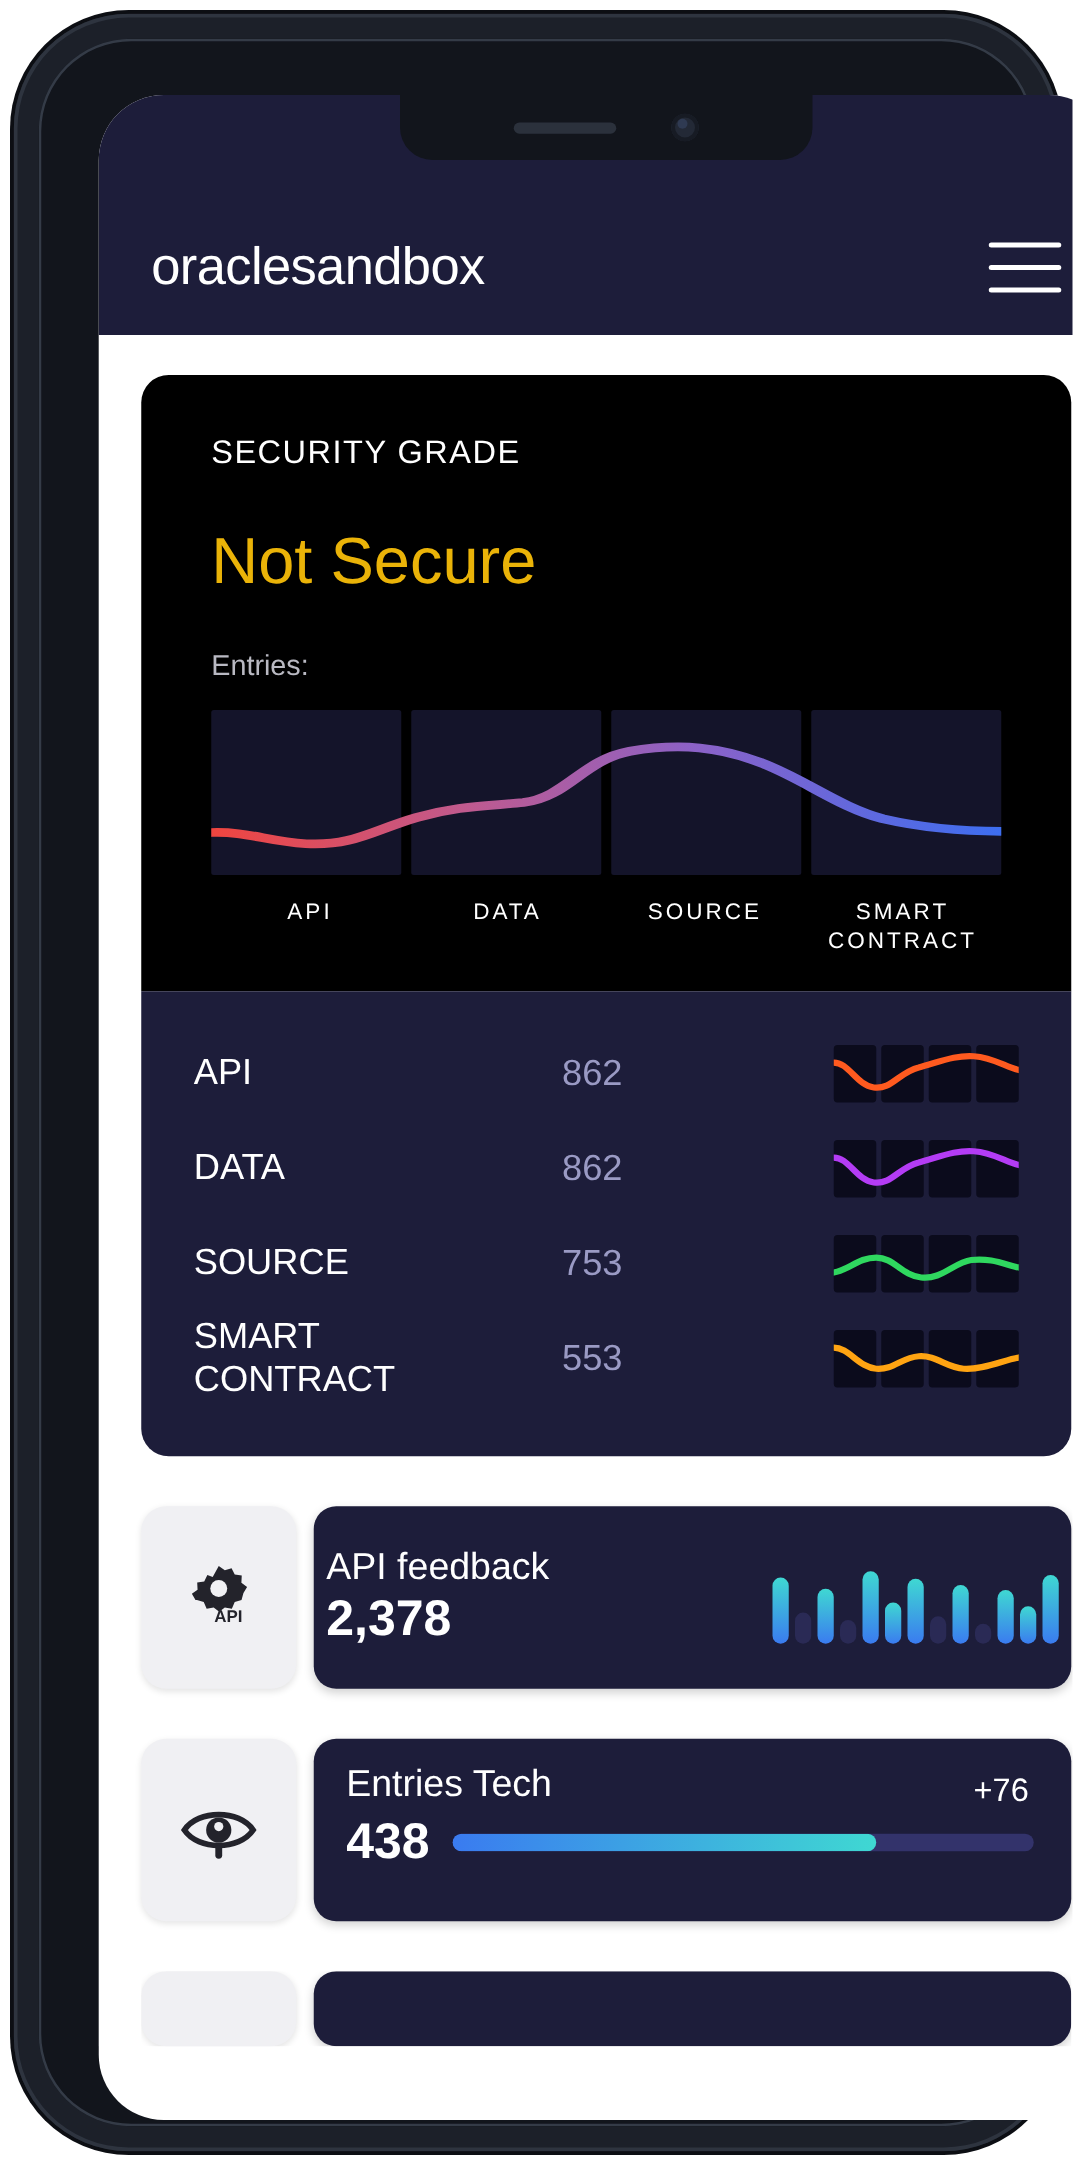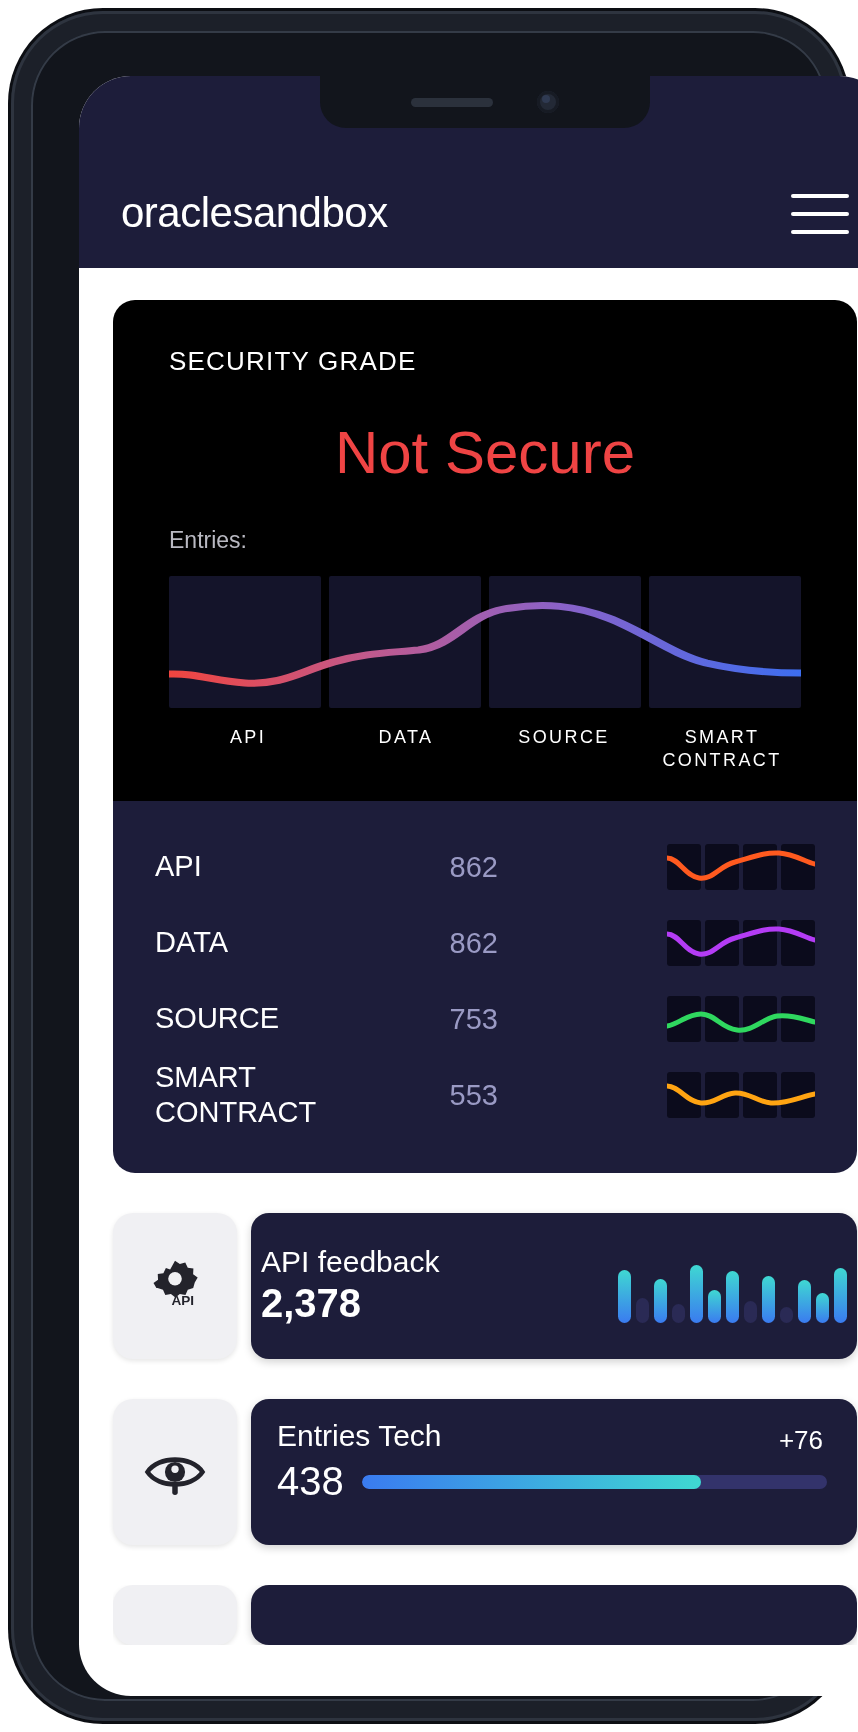--- a/index.html
+++ b/index.html
@@ -69,22 +69,22 @@
   
   .grade-card {
     background:#000000;
     border-radius:22px 22px 0 0;
     padding:46px 56px 30px 56px;
   }
   .grade-label {
     color:#ffffff; font-size:26px; letter-spacing:1.2px; font-weight:400;
   }
   .grade-value {
-    color:#ef4444; font-size:60px; font-weight:400; line-height:1;
-    text-align:center; margin:46px 0 44px 0;
+    color:#eab308; font-size:52px; font-weight:400; line-height:1;
+    text-align:left; margin:46px 0 44px 0;
   }
   .entries-label { color:#b9b9c2; font-size:23px; margin-bottom:22px; }
 
   .chart-wrap { position:relative; height:132px; }
   .chart-cols { position:absolute; inset:0; display:flex; gap:8px; }
   .chart-cols div { flex:1; background:#14142a; border-radius:2px; }
   .chart-line { position:absolute; inset:0; width:100%; height:100%; }
 
   .axis-row {
     display:flex; margin-top:18px;
@@ -139,21 +139,21 @@
   .bars i { display:block; width:13px; border-radius:7px; }
 
   
   .ot-body {
     flex:1; background:#1d1d3a; border-radius:18px; margin-left:14px;
     padding:20px 30px 20px 26px; position:relative;
     box-shadow:0 3px 8px rgba(0,0,0,.18);
   }
   .ot-title { color:#ffffff; font-size:30px; font-weight:400; }
   .ot-bottom { display:flex; align-items:center; margin-top:6px; }
-  .ot-num { color:#ffffff; font-size:40px; font-weight:400; margin-right:18px; }
+  .ot-num { color:#ffffff; font-size:40px; font-weight:700; margin-right:18px; }
   .ot-track {
     flex:1; height:14px; border-radius:7px; background:#33336b;
     position:relative; overflow:hidden;
   }
   .ot-fill {
     position:absolute; left:0; top:0; bottom:0; width:73%;
     border-radius:7px;
     background:linear-gradient(90deg,#3a7bf0 0%,#3fd8d2 100%);
   }
   .ot-delta {

